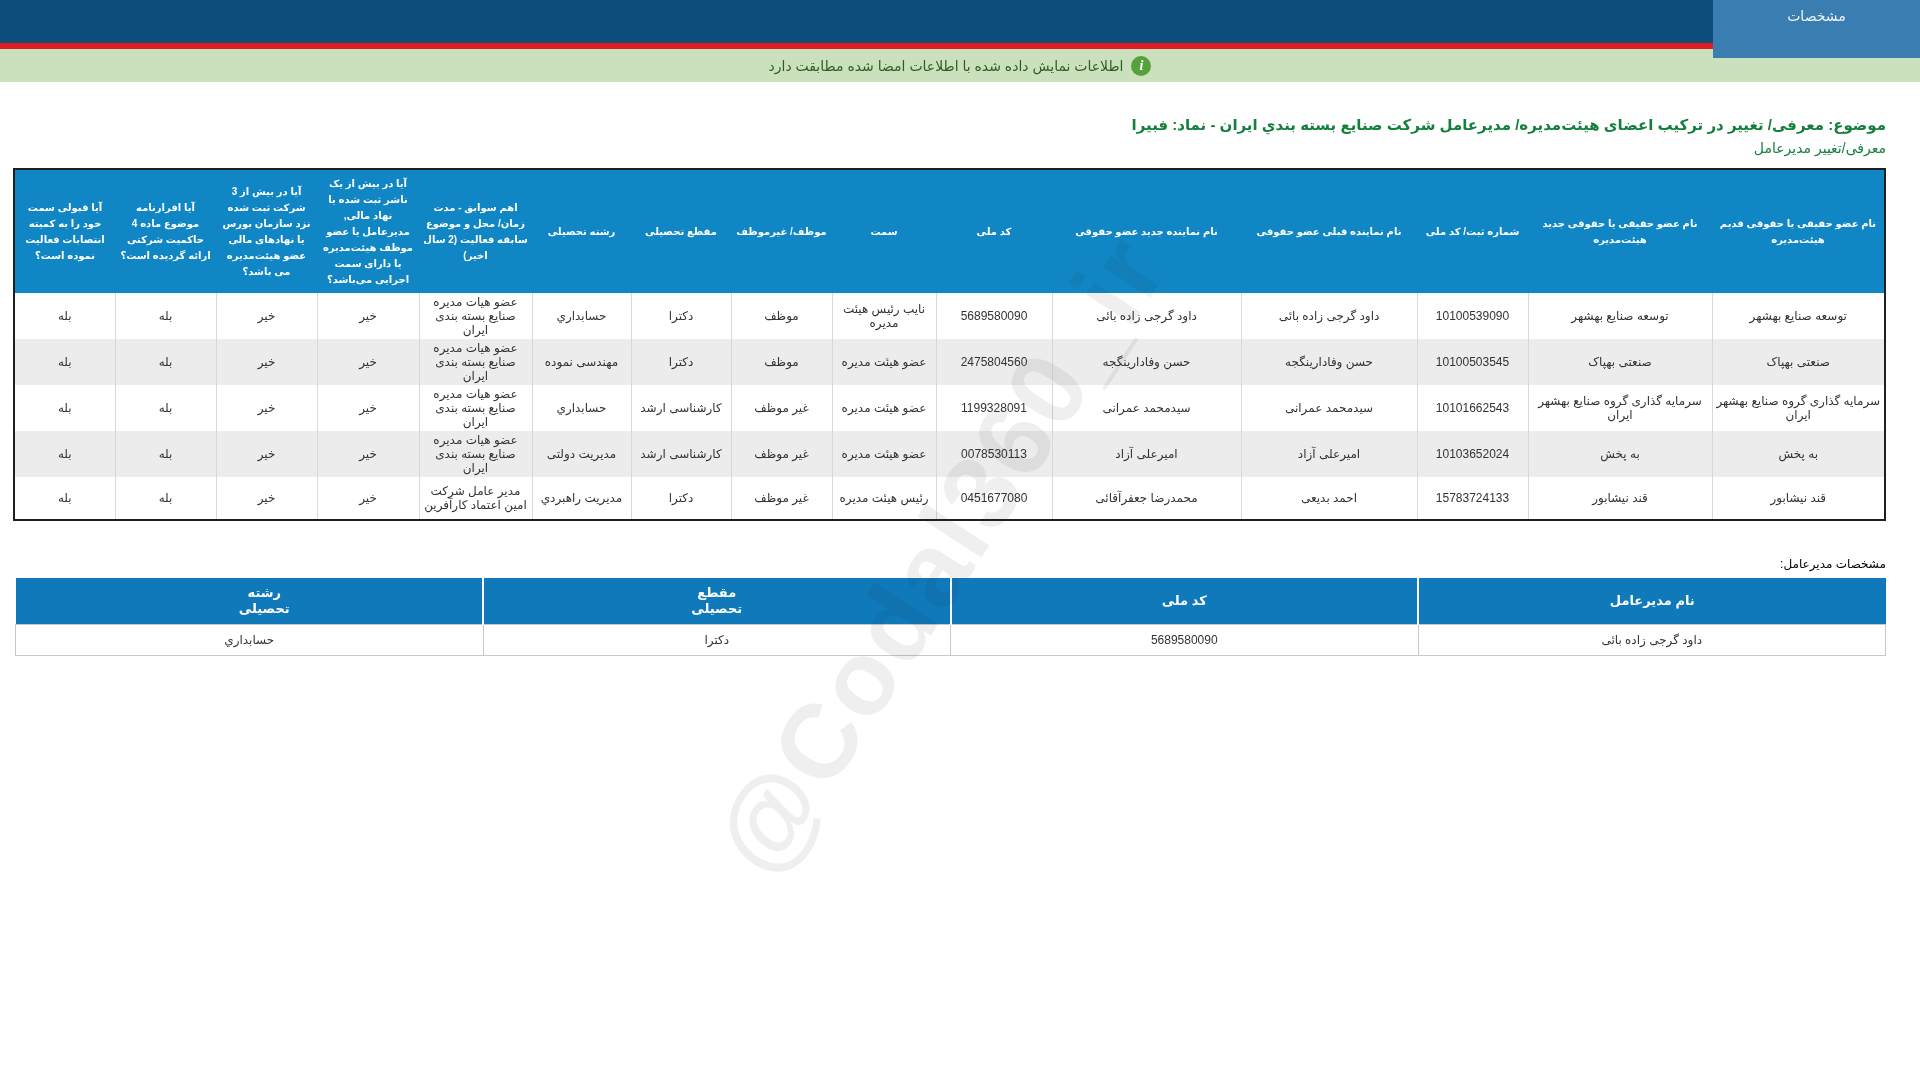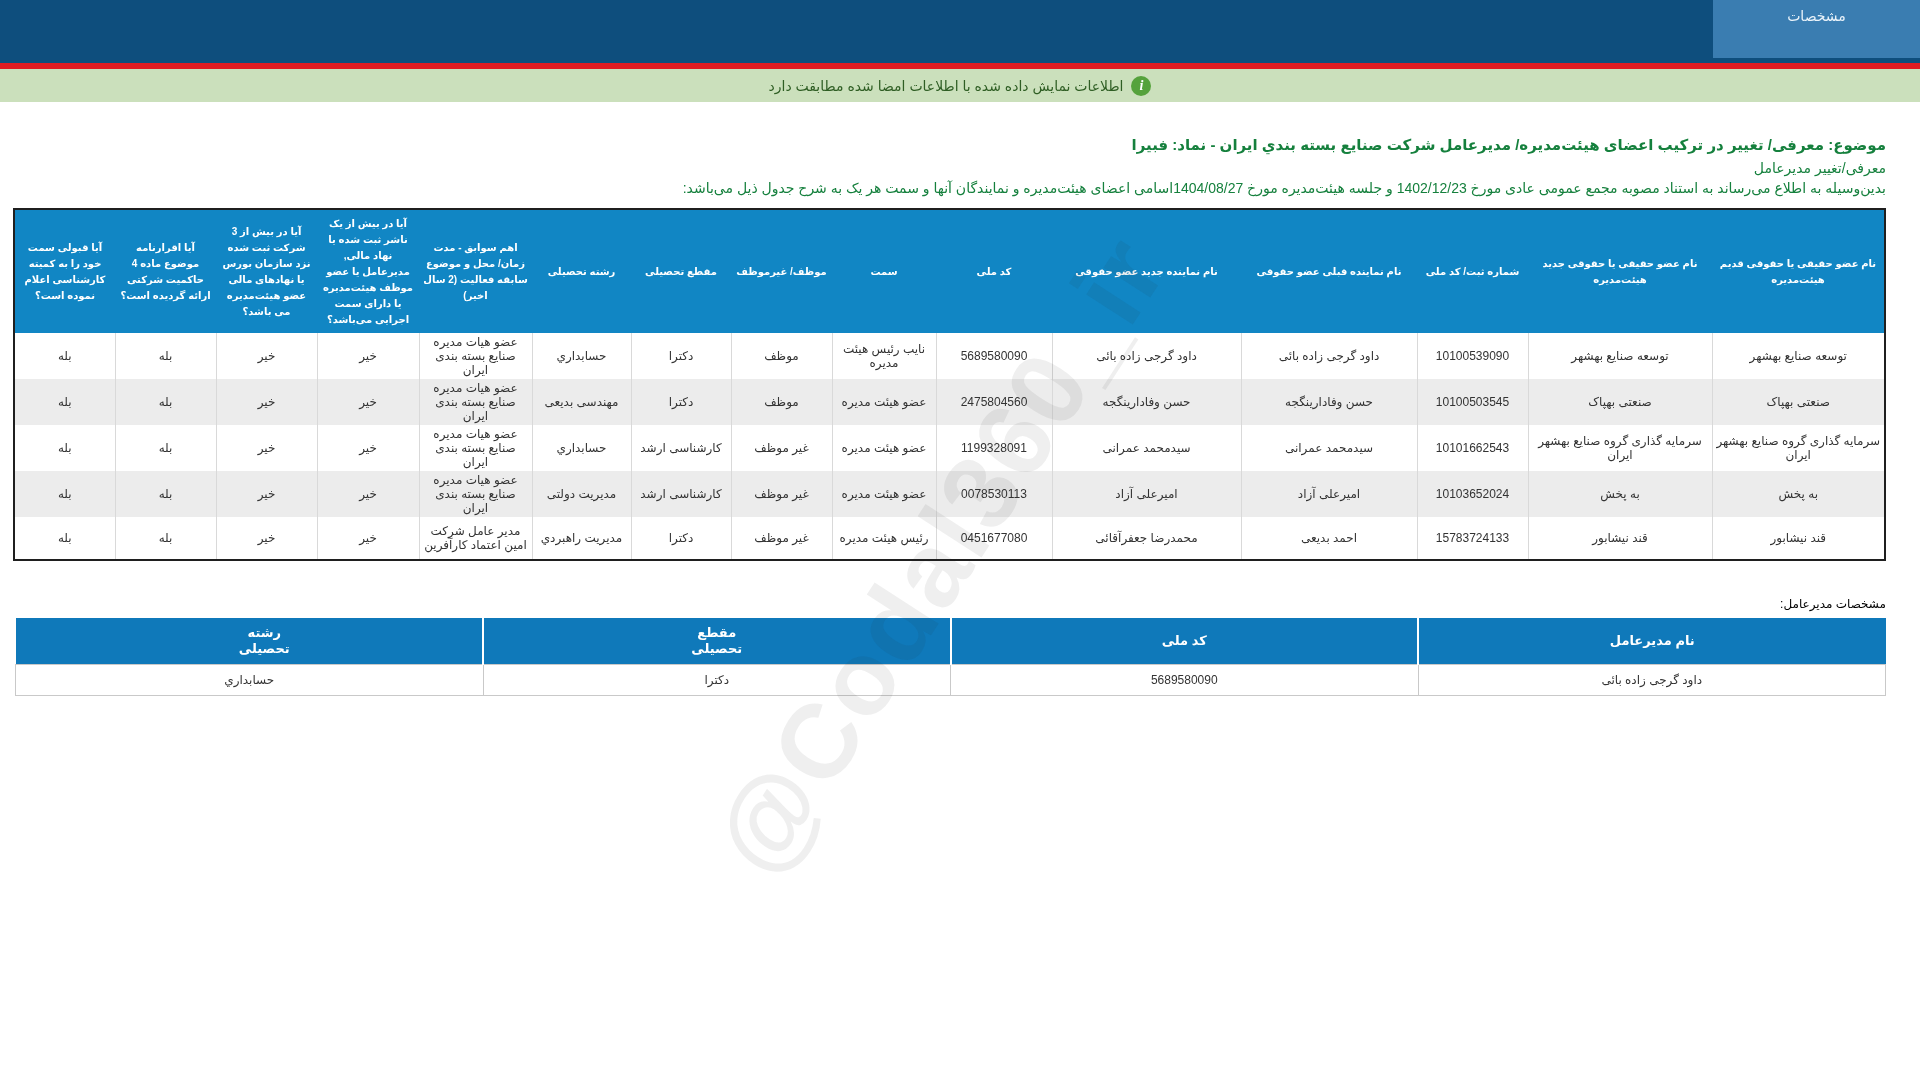--- a/index.html
+++ b/index.html
@@ -2,21 +2,21 @@
 <html lang="fa" dir="rtl"><head>
 <meta charset="utf-8">
 <style>
   html,body{margin:0;padding:0;}
   body{
     width:1920px;height:1080px;overflow:hidden;position:relative;
     background:#ffffff;direction:rtl;
     font-family:"Liberation Sans","DejaVu Sans",sans-serif;
   }
   
-  .topbar{height:63px;background:#0e4e7d;position:relative;}
+  .topbar{height:43px;background:#0e4e7d;position:relative;}
   .topbar .tab{
     position:absolute;right:0;top:0;width:207px;height:58px;
     background:#3a7db1;color:#eaf3fa;font-size:14px;text-align:center;
     padding-top:8px;box-sizing:border-box;cursor:pointer;
   }
   .redline{height:6px;background:#e11b22;}
   .alertbar{
     height:33px;background:#cbe0bc;display:flex;align-items:center;
     justify-content:center;gap:8px;color:#2f5e24;font-size:14px;
   }
@@ -81,21 +81,20 @@
 <div class="alertbar">
   <span class="info-icon">i</span>
   <span>اطلاعات نمایش داده شده با اطلاعات امضا شده مطابقت دارد</span>
 </div>
 
 <div class="content">
 
   <div class="intro">
     <div class="subject">موضوع: معرفی/ تغییر در ترکیب اعضای هیئت‌مدیره/ مدیرعامل شرکت صنایع بسته بندي ایران - نماد: فبیرا</div>
     <div>معرفی/تغییر مدیرعامل</div>
-    <div>بدین‌وسیله به اطلاع می‌رساند به استناد مصوبه مجمع عمومی عادی مورخ  1402/12/23  و جلسه هیئت‌مدیره مورخ  1404/08/27اسامی اعضای هیئت‌مدیره و نمایندگان آنها و سمت هر یک به شرح جدول ذیل می‌باشد:</div>
   </div>
 
   <table class="board">
     <colgroup>
       <col style="width:173px">
         <col style="width:184px">
         <col style="width:111px">
       <col style="width:176px">
         <col style="width:189px">
         <col style="width:116px">
@@ -118,21 +117,21 @@
           <th>نام نماینده جدید عضو حقوقی</th>
           <th>کد ملی</th>
           <th>سمت</th>
           <th>موظف/ غیرموظف</th>
           <th>مقطع تحصیلی</th>
           <th>رشته تحصیلی</th>
           <th>اهم سوابق - مدت زمان/ محل و موضوع سابقه فعالیت (2 سال اخیر)</th>
           <th>آیا در بیش از یک ناشر ثبت شده یا نهاد مالی, مدیرعامل یا عضو موظف هیئت‌مدیره یا دارای سمت اجرایی می‌باشد؟</th>
           <th>آیا در بیش از 3 شرکت ثبت شده نزد سازمان بورس یا نهادهای مالی عضو هیئت‌مدیره می باشد؟</th>
           <th>آیا اقرارنامه موضوع ماده 4 حاکمیت شرکتی ارائه گردیده است؟</th>
-          <th>آیا قبولی سمت خود را به کمیته کارشناسی اعلام نموده است؟</th>
+          <th>آیا قبولی سمت خود را به کمیته انتصابات فعالیت نموده است؟</th>
         </tr>
       </thead>
     <tbody id="board-body">
         <tr>
           <td>توسعه صنایع بهشهر</td>
           <td>توسعه صنایع بهشهر</td>
           <td>10100539090</td>
           <td>داود گرجی زاده بائی</td>
           <td>داود گرجی زاده بائی</td>
           <td>5689580090</td>
@@ -149,21 +148,21 @@
         <tr>
           <td>صنعتی بهپاک</td>
           <td>صنعتی بهپاک</td>
           <td>10100503545</td>
           <td>حسن وفادارینگجه</td>
           <td>حسن وفادارینگجه</td>
           <td>2475804560</td>
           <td>عضو هیئت مدیره</td>
           <td>موظف</td>
           <td>دکترا</td>
-          <td>مهندسی بدیعی</td>
+          <td>مهندسی نموده</td>
           <td>عضو هیات مدیره صنایع بسته بندی ایران</td>
           <td>خیر</td>
           <td>خیر</td>
           <td>بله</td>
           <td>بله</td>
         </tr>
         <tr>
           <td>سرمایه گذاری گروه صنایع بهشهر ایران</td>
           <td>سرمایه گذاری گروه صنایع بهشهر ایران</td>
           <td>10101662543</td>

